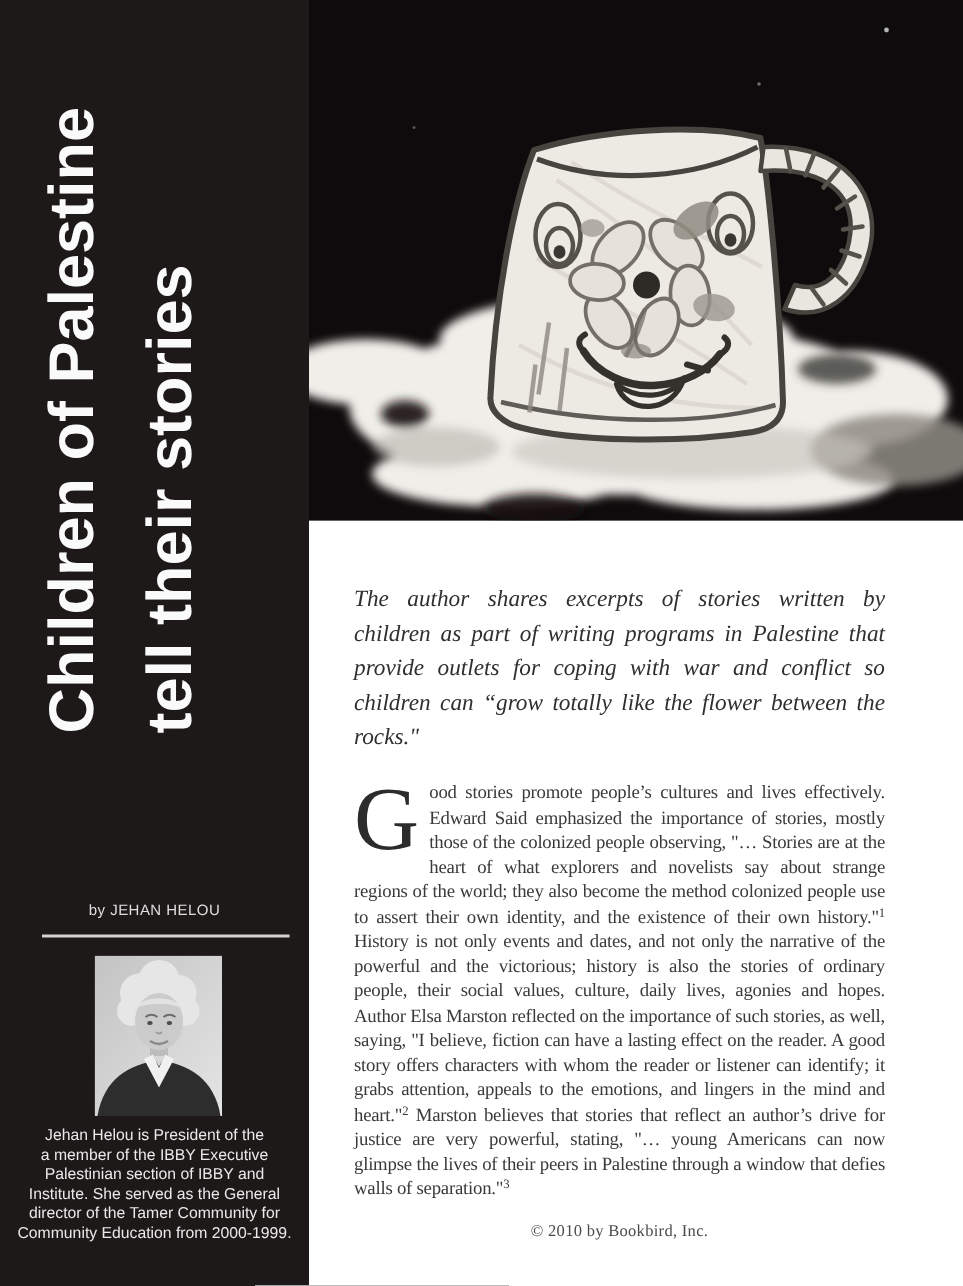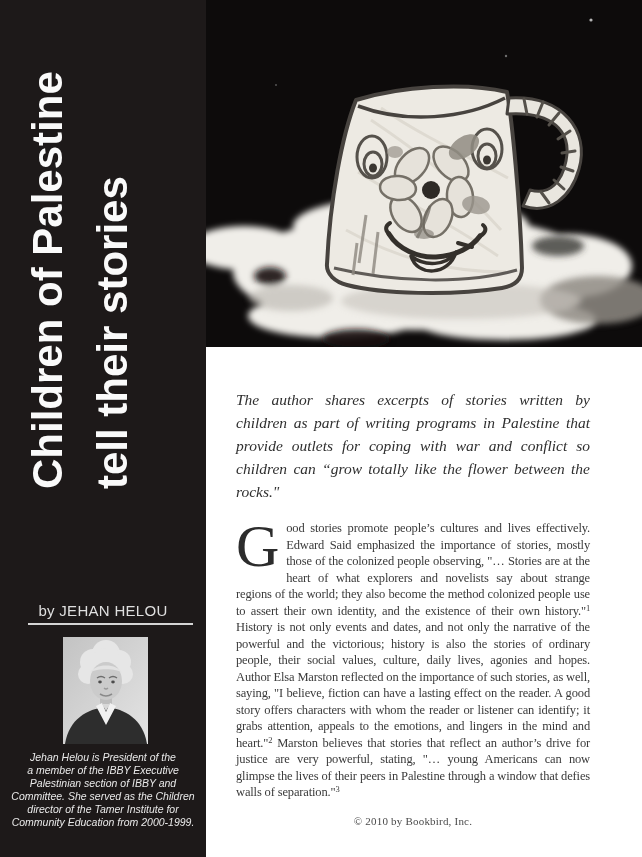--- a/index.html
+++ b/index.html
@@ -13,30 +13,29 @@
   .vtitle{
     position:absolute; transform-origin:0 0; transform:rotate(-90deg);
     white-space:nowrap; font-family:"Liberation Sans",sans-serif;
     font-size:42px; line-height:44px; font-weight:600; letter-spacing:0px;
     color:#fafafa;
   }
   .vtitle-1{left:26px; top:489px;}
   .vtitle-2{left:91px; top:489px;}
   .byline{
     position:absolute; top:602px; left:0; width:206px; text-align:center;
-    font-family:"Liberation Sans",sans-serif; font-size:15px; color:#dfdfdf;
+    font-family:"Liberation Sans",sans-serif; font-size:10px; color:#dfdfdf;
     letter-spacing:0.3px;
   }
   .byline-rule{position:absolute; top:623px; left:28px; width:165px; height:2px; background:#d4d4d4;}
   .author-photo{position:absolute; left:63px; top:637px; width:85px; height:107px; overflow:hidden;}
   .bio{
     position:absolute; top:751px; left:6px; width:194px; text-align:center;
     font-family:"Liberation Sans",sans-serif; font-size:10.5px; line-height:13px;
     color:#e9e9e9;
-    font-style:italic;
   }
   
   .hero{position:absolute; left:206px; top:0; width:436px; height:347px; margin:0; background:#0d0b0b;}
   
   .article{position:absolute; left:236px; top:388px; width:354px;}
   .intro{
     margin:0 0 17px 0; font-style:italic; font-size:15.5px; line-height:23px;
     color:#2f2f2f; text-align:justify; word-spacing:2px;font-family:Liberation Serif, serif;
   }
   .bodytext{
@@ -98,22 +97,22 @@
         <path d="M2,107 C6,82 24,72 43,70 C62,72 80,82 84,107 Z" fill="#2d2d2d"></path>
         <path d="M33,69 L43,88 L53,69 L47,66 L43,75 L39,66 Z" fill="#f1f1f1"></path>
         <path d="M39,67 L43,74 L47,67 Z" fill="#d8d8d8"></path>
       </svg>
     </div>
 
     <div class="bio">
       <div>Jehan Helou is President of the</div>
       <div>a member of the IBBY Executive</div>
       <div>Palestinian section of IBBY and</div>
-      <div>Committee. She served as the Children</div>
-      <div>director of the Tamer Institute for</div>
+      <div>Institute. She served as the General</div>
+      <div>director of the Tamer Community for</div>
       <div>Community Education from 2000-1999.</div>
     </div>
   </aside>
 
   <figure class="hero">
     <svg width="436" height="347" viewBox="0 0 436 347" xmlns="http://www.w3.org/2000/svg">
       <defs>
         <filter id="soft" x="-30%" y="-30%" width="160%" height="160%">
             <feGaussianBlur stdDeviation="3.2"></feGaussianBlur>
           </filter>

